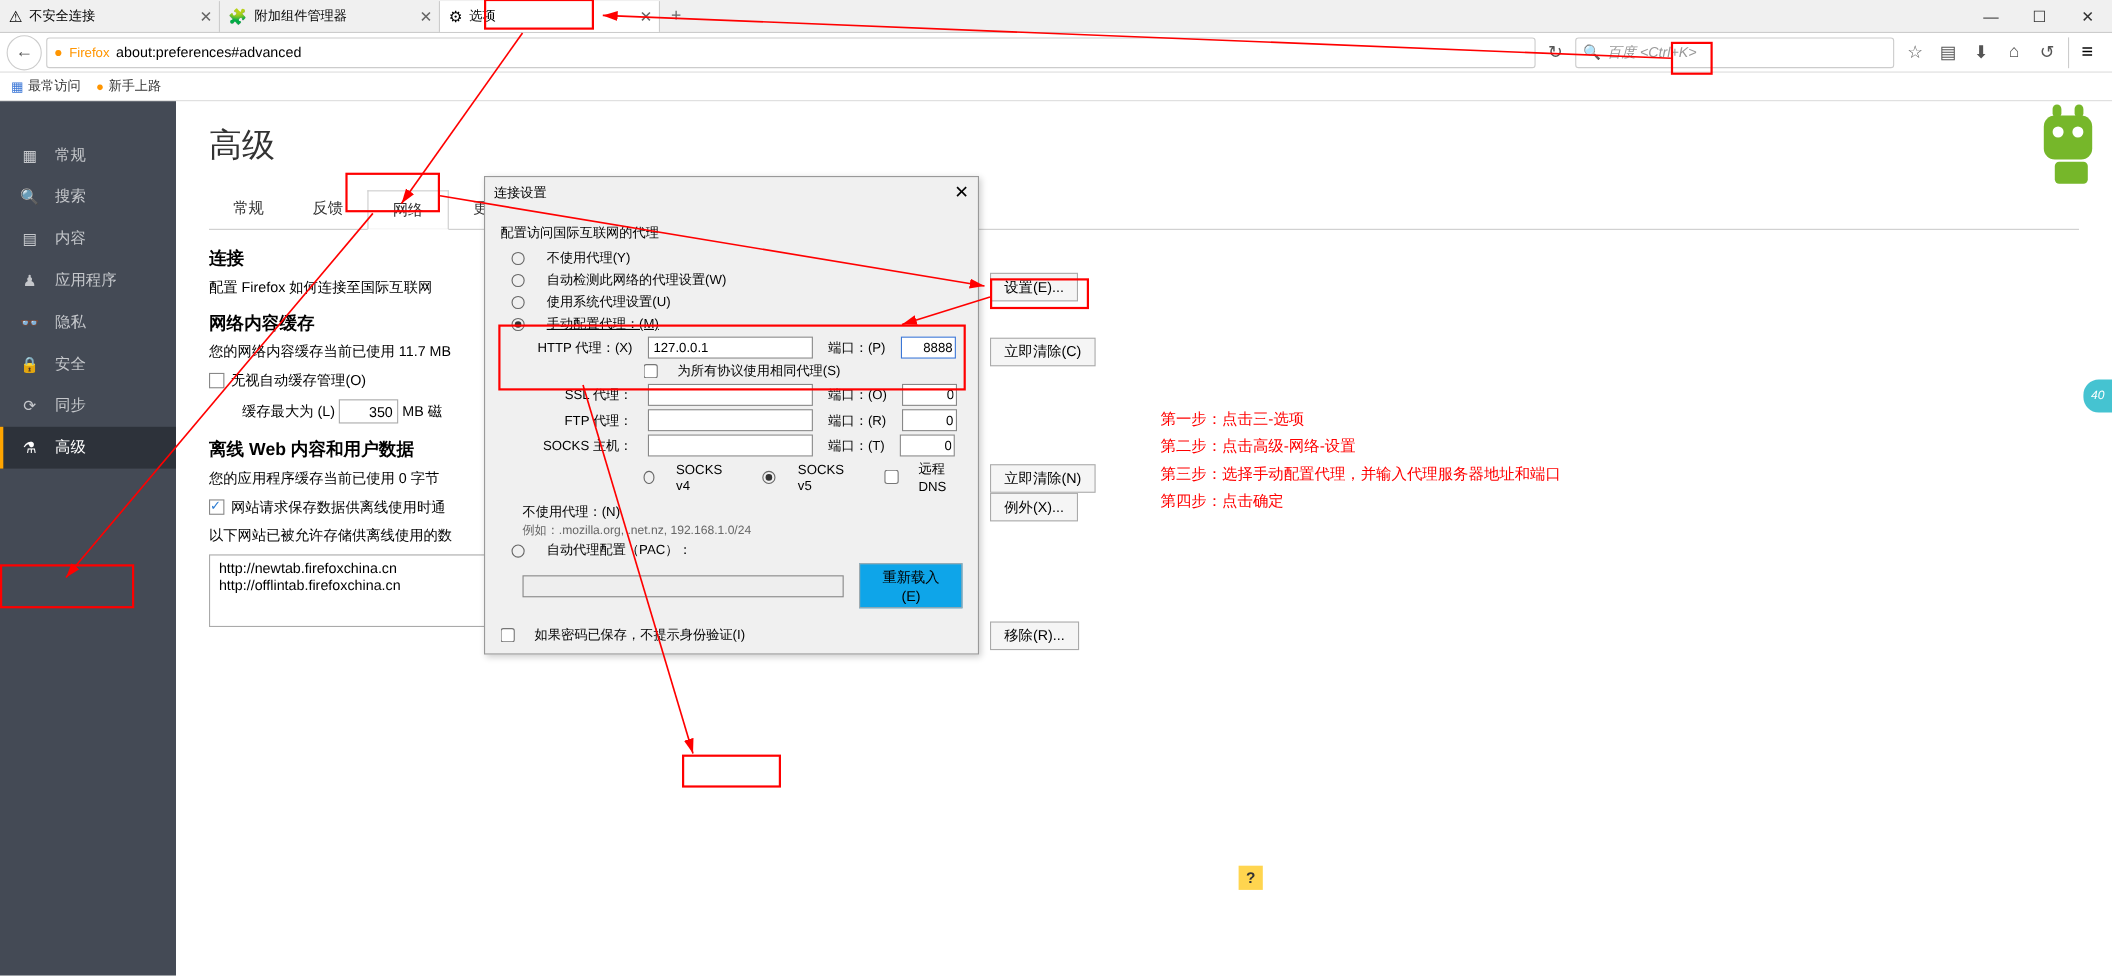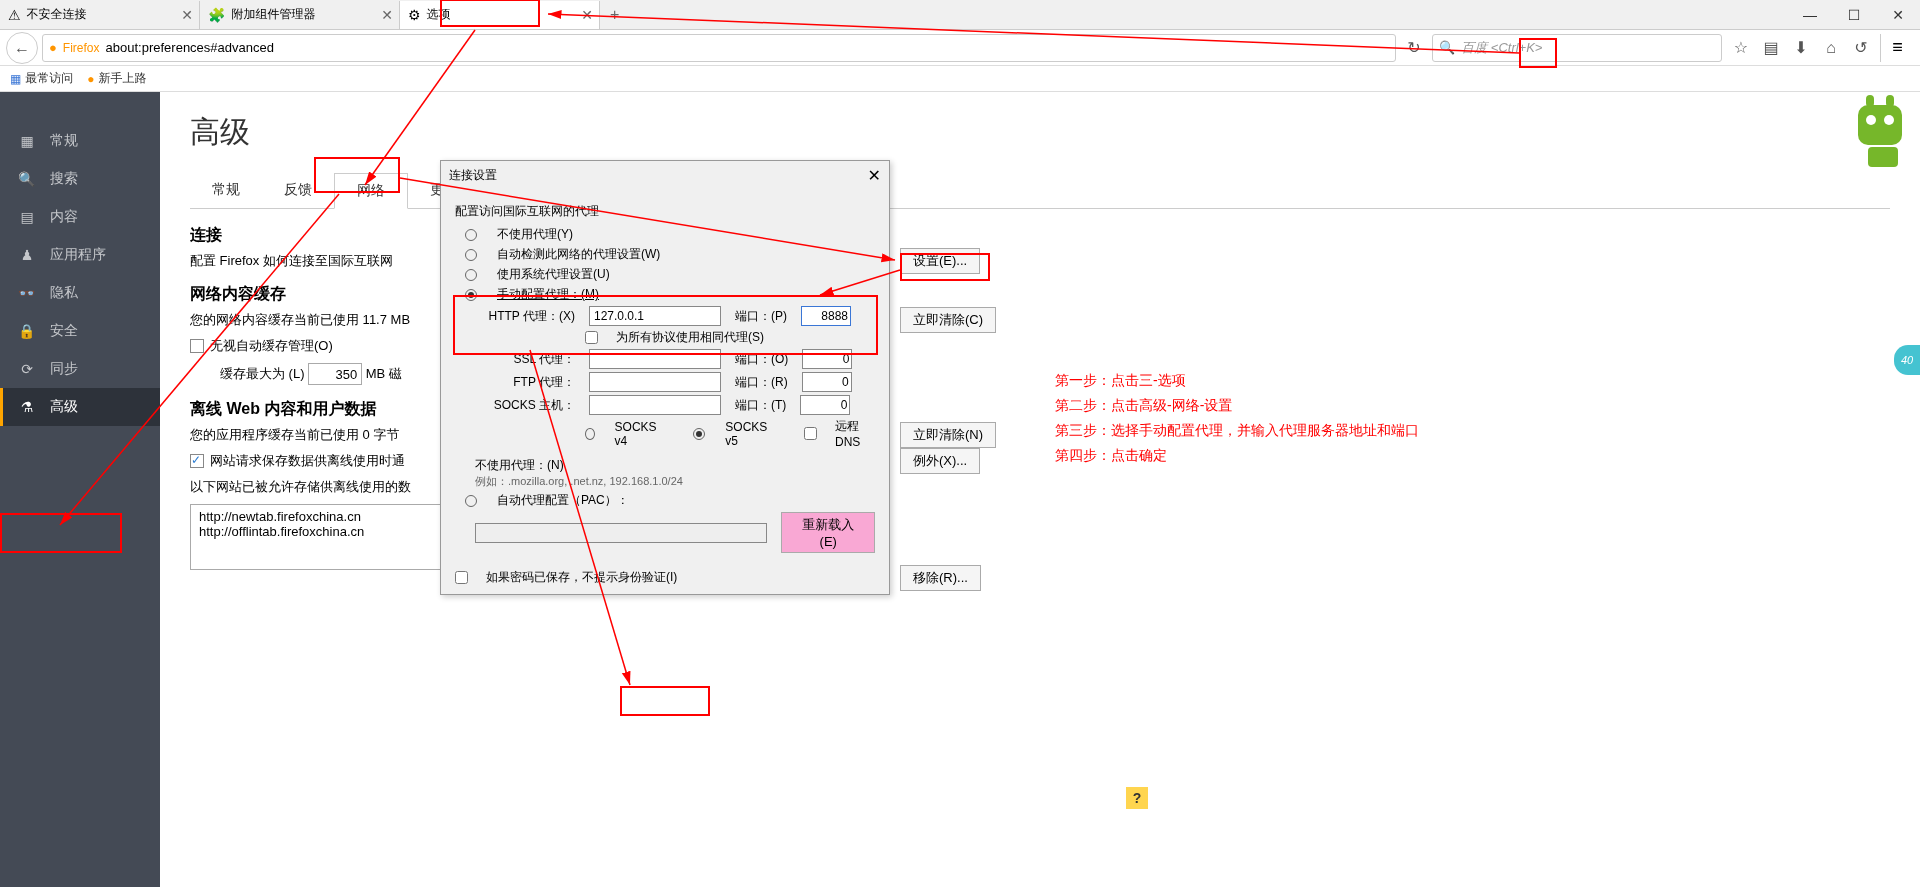--- a/index.html
+++ b/index.html
@@ -50,21 +50,21 @@
 
 .dialog { position: absolute; left: 440px; top: 160px; width: 450px; background: #f0f0f0; border: 1px solid #999; box-shadow: 2px 2px 6px rgba(0,0,0,.2); z-index: 10; }
 .dlgtitle { height: 28px; display: flex; align-items: center; padding: 0 8px; font-size: 12px; }
 .dlgtitle .close { margin-left: auto; font-size: 16px; }
 .dlgbody { padding: 8px 14px; font-size: 12px; }
 .grplabel { margin: 6px 0; }
 .radio { width: 12px; height: 12px; border: 1px solid #666; border-radius: 50%; display: inline-block; margin-right: 6px; vertical-align: middle; }
 .radio.sel::after { content: ""; display: block; width: 6px; height: 6px; background: #333; border-radius: 50%; margin: 2px; }
 .dlgrow { display: flex; align-items: center; margin: 3px 0 3px 20px; gap: 14px; }
 .dlglbl { width: 100px; text-align: right; }
-.txtin { border: 1px solid #888; height: 20px; width: 132px; padding: 0 4px; font-size: 12px; }
+.txtin { border: 1px solid #888; height: 20px; width: 150px; padding: 0 4px; font-size: 12px; }
 .portin { border: 1px solid #888; height: 20px; width: 50px; text-align: right; padding: 0 2px; font-size: 12px; }
 .dlgchk { margin-right: 4px; }
 .noproxy { width: 380px; height: 50px; border: 1px solid #888; margin: 4px 0 4px 20px; padding: 4px; font-size: 12px; }
 .hint { margin-left: 20px; color: #666; font-size: 11px; }
 .dlgbtns { display: flex; justify-content: center; gap: 14px; padding: 12px; }
 .dlgbtns .btn { min-width: 64px; }
 
 .redbox1 { position: absolute; border: 2px solid red; pointer-events: none; left: 440px; top: -1px; width: 100px; height: 28px; z-index: 30; }
 .redbox2 { position: absolute; border: 2px solid red; pointer-events: none; left: 314px; top: 157px; width: 86px; height: 36px; z-index: 30; }
 .redbox3 { position: absolute; border: 2px solid red; pointer-events: none; left: 0; top: 513px; width: 122px; height: 40px; z-index: 30; }
@@ -297,21 +297,21 @@
       <input type="checkbox" class="dlgchk" style=""><span>远程 DNS</span>
     </div>
     <div style="margin:8px 0 0 20px">不使用代理：(N)</div>
     <div class="hint">例如：.mozilla.org, .net.nz, 192.168.1.0/24</div>
     <div class="dlgrow" style="margin-left:10px">
         <span class="radio"></span>
         <span>自动代理配置（PAC）：</span>
       </div>
     <div class="dlgrow">
         <input class="txtin" style="width: 300px; background: rgb(238, 238, 238);" disabled="">
-        <button class="btn" style="background:#f9a8d4">重新载入(E)</button>
+        <button class="btn" style="background:#0ea5e9">重新载入(E)</button>
       </div>
     <div class="dlgrow" style="margin:16px 0 0 0">
         <input type="checkbox" class="dlgchk" style="">
         <span>如果密码已保存，不提示身份验证(I)</span>
       </div>
   </div>
 </div>
 
 <div class="redbox1"></div>
 <div class="redbox2"></div>

